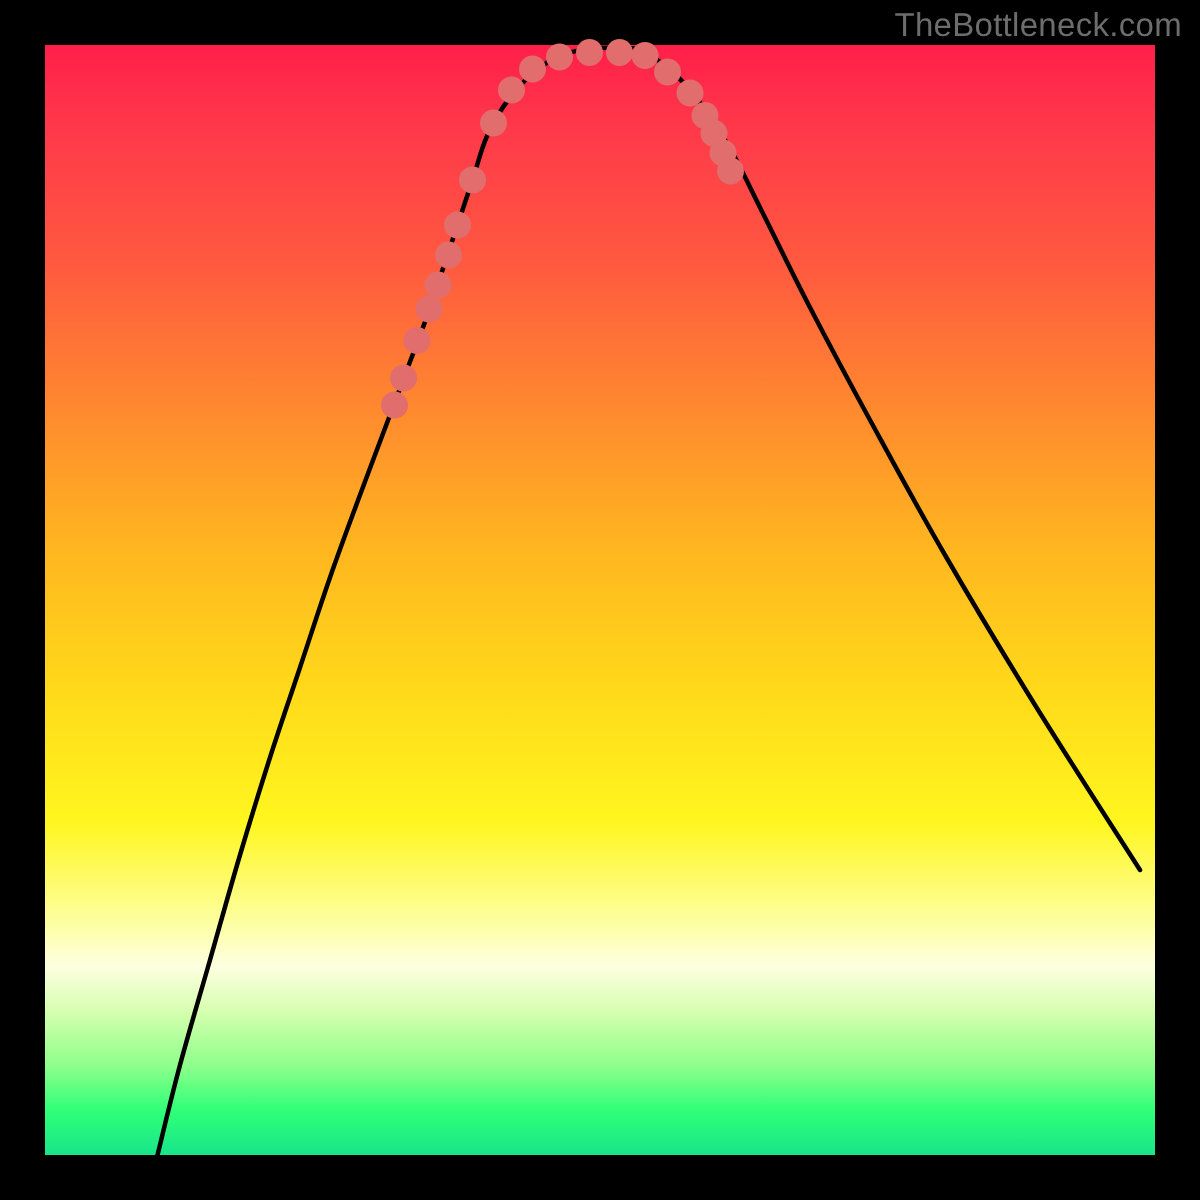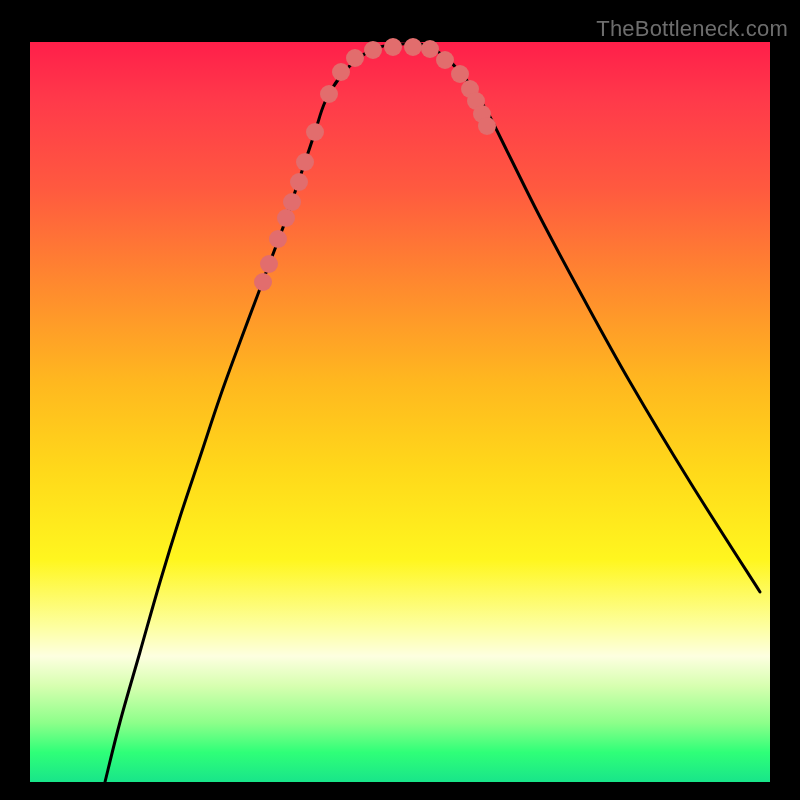--- a/index.html
+++ b/index.html
@@ -11,21 +11,20 @@
     overflow: hidden;
     font-family: Arial, Helvetica, sans-serif;
   }
   .frame {
     position: absolute;
     left: 0;
     top: 0;
     width: 800px;
     height: 744px;
     background: #000;
-    margin-top: 12px;
   }
   .plot {
     position: absolute;
     left: 30px;
     top: 30px;
     width: 740px;
     height: 740px;
     background: linear-gradient(to bottom,
       #ff1f4a 0%,
       #ff3a4a 8%,

